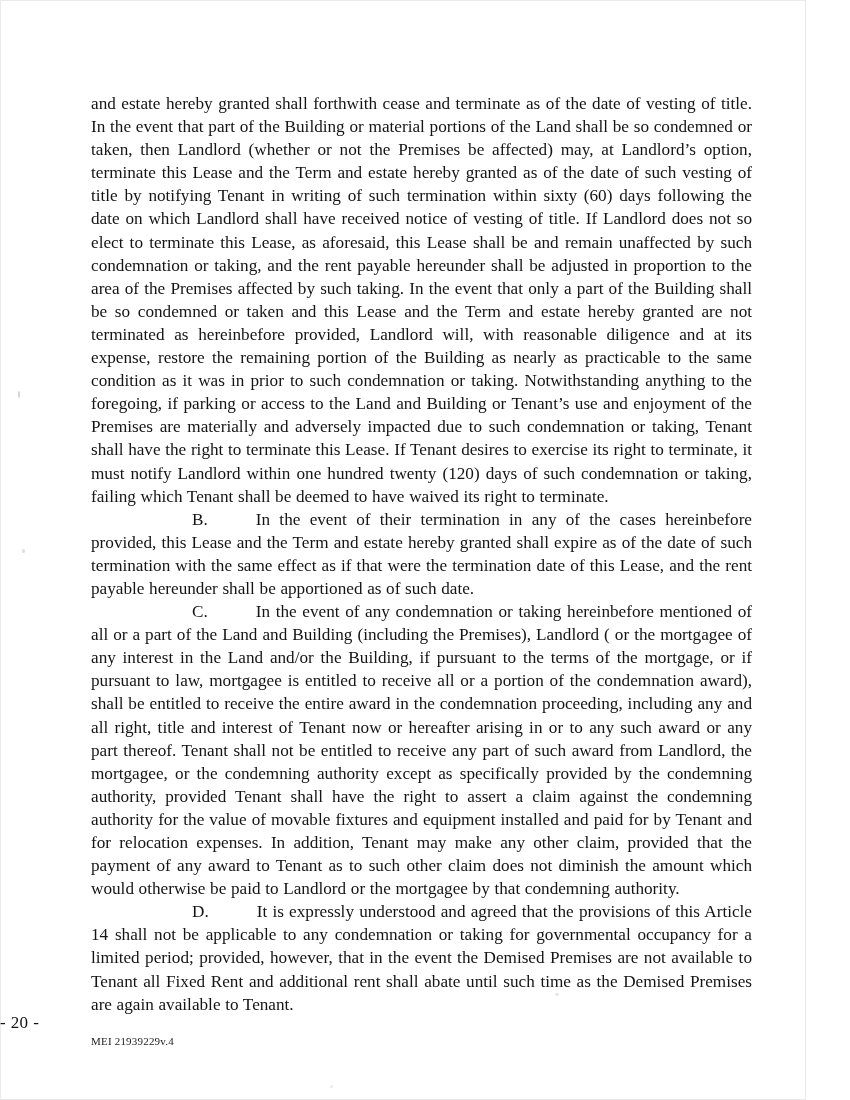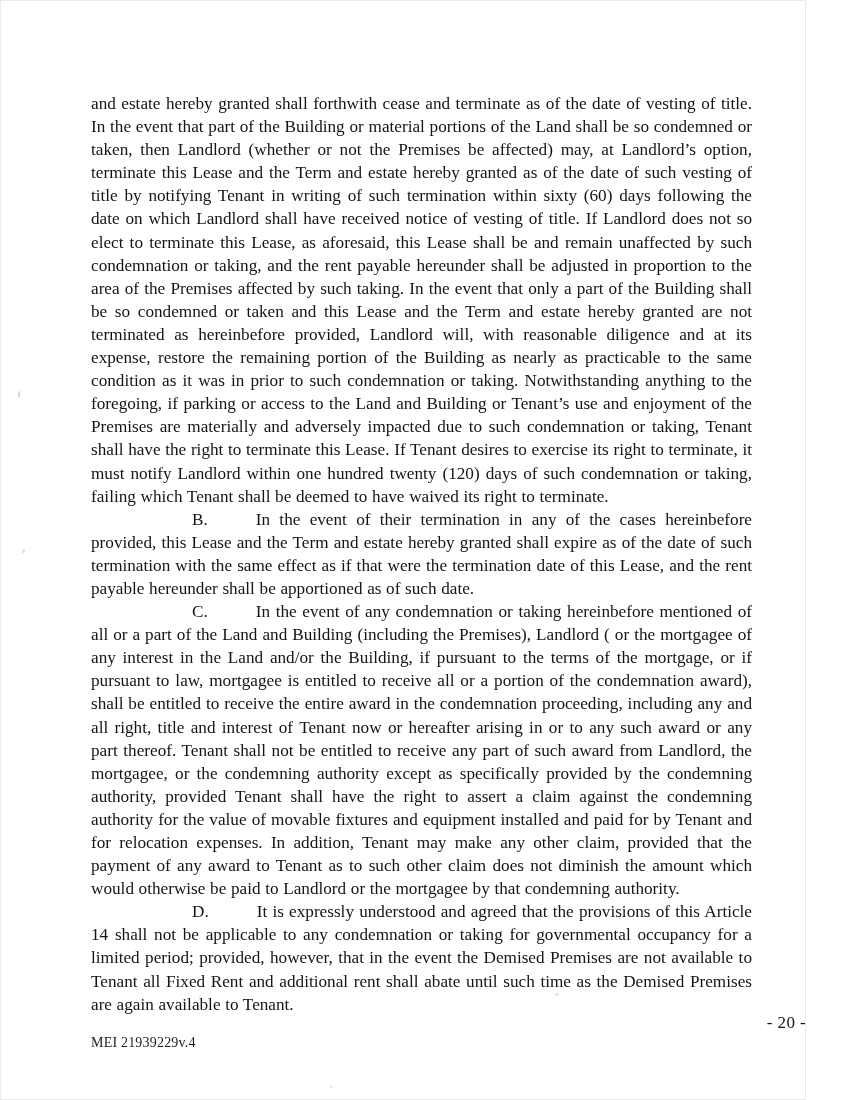--- a/index.html
+++ b/index.html
@@ -56,30 +56,30 @@
 
   
   p.lettered { text-indent: 101px; }
   .letter-tab { display: inline-block; width: 48px; }
 
   .page-number {
     position: absolute;
     left: 0;
     right: 0;
     top: 1013px;
-    text-align: right;
+    text-align: left;
     font-size: 17px;
     letter-spacing: 0.4px;
   }
 
   .doc-stamp {
     position: absolute;
     left: 91px;
     top: 1035px;
-    font-size: 14px;
+    font-size: 11px;
     letter-spacing: 0.2px;
     color: #1d1d1d;
   }
 </style>
 </head>
 <body>
 
 <div class="page">
 
   <div class="scan-edge"></div>

